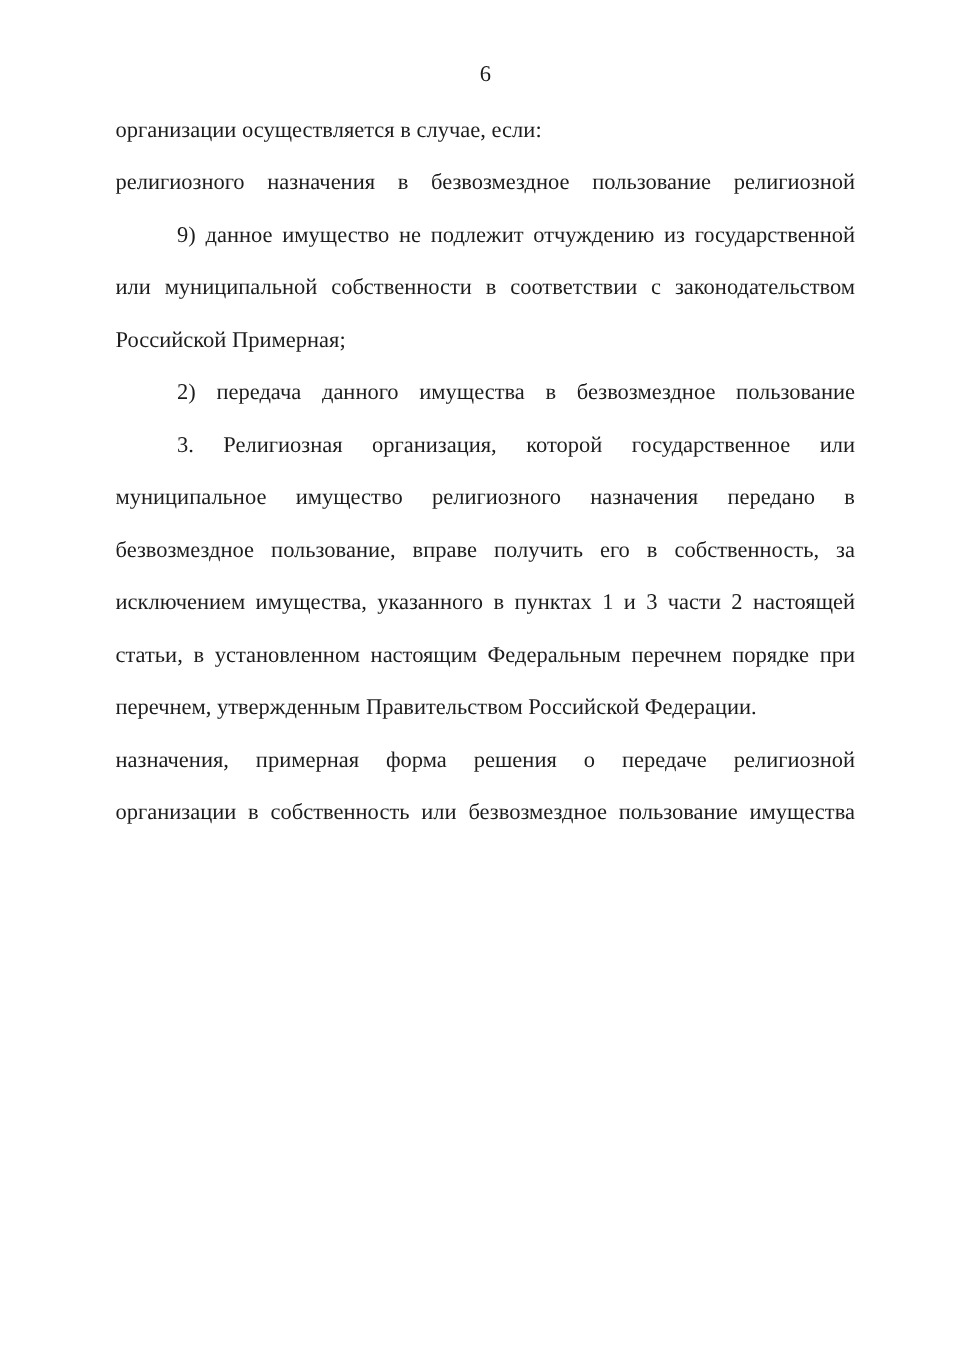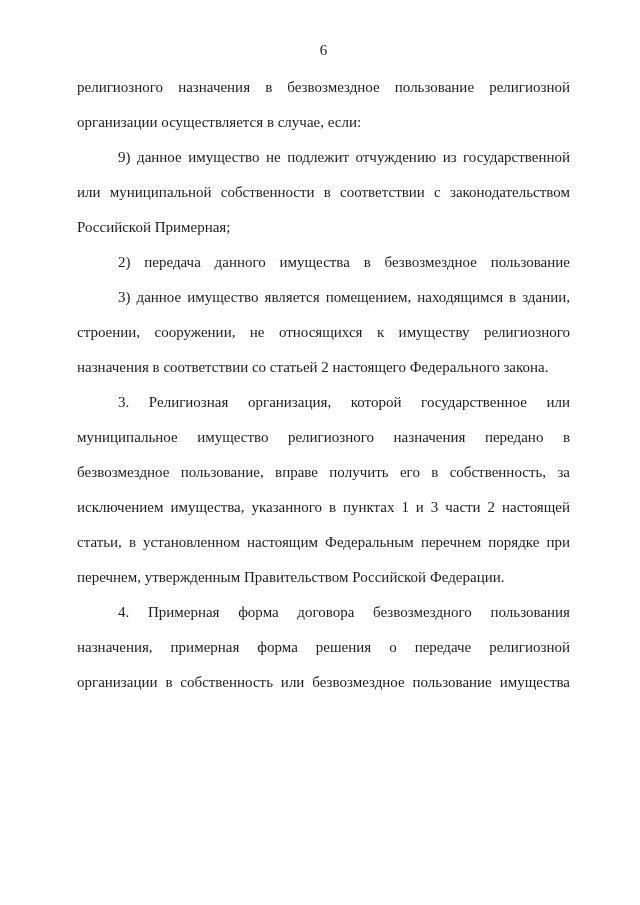--- a/index.html
+++ b/index.html
@@ -50,49 +50,43 @@
 </head>
 <body>
 
 <div class="page">
 
   <div class="page-number">6</div>
 
   <div class="text-block">
 
     <div class="paragraph">
+      <div class="line end">организации осуществляется в случае, если:</div>
       <div class="line">религиозного назначения в безвозмездное пользование религиозной</div>
-      <div class="line end">организации осуществляется в случае, если:</div>
     </div>
 
     <div class="paragraph">
       <div class="line indent">9) данное имущество не подлежит отчуждению из государственной</div>
       <div class="line">или муниципальной собственности в соответствии с законодательством</div>
       <div class="line end">Российской Примерная;</div>
     </div>
 
     <div class="paragraph">
       <div class="line indent">2) передача данного имущества в безвозмездное пользование</div>
     </div>
 
-    <div class="paragraph">
-      <div class="line indent">3) данное имущество является помещением, находящимся в здании,</div>
-      <div class="line">строении, сооружении, не относящихся к имуществу религиозного</div>
-      <div class="line end">назначения в соответствии со статьей 2 настоящего Федерального закона.</div>
-    </div>
 
     <div class="paragraph">
       <div class="line indent">3. Религиозная организация, которой государственное или</div>
       <div class="line">муниципальное имущество религиозного назначения передано в</div>
       <div class="line">безвозмездное пользование, вправе получить его в собственность, за</div>
       <div class="line">исключением имущества, указанного в пунктах 1 и 3 части 2 настоящей</div>
       <div class="line">статьи, в установленном настоящим Федеральным перечнем порядке при</div>
       <div class="line end">перечнем, утвержденным Правительством Российской Федерации.</div>
     </div>
 
     <div class="paragraph">
-      <div class="line indent">4. Примерная форма договора безвозмездного пользования</div>
       <div class="line">назначения, примерная форма решения о передаче религиозной</div>
       <div class="line">организации в собственность или безвозмездное пользование имущества</div>
     </div>
 
   </div>
 </div>
 
 </body></html>

